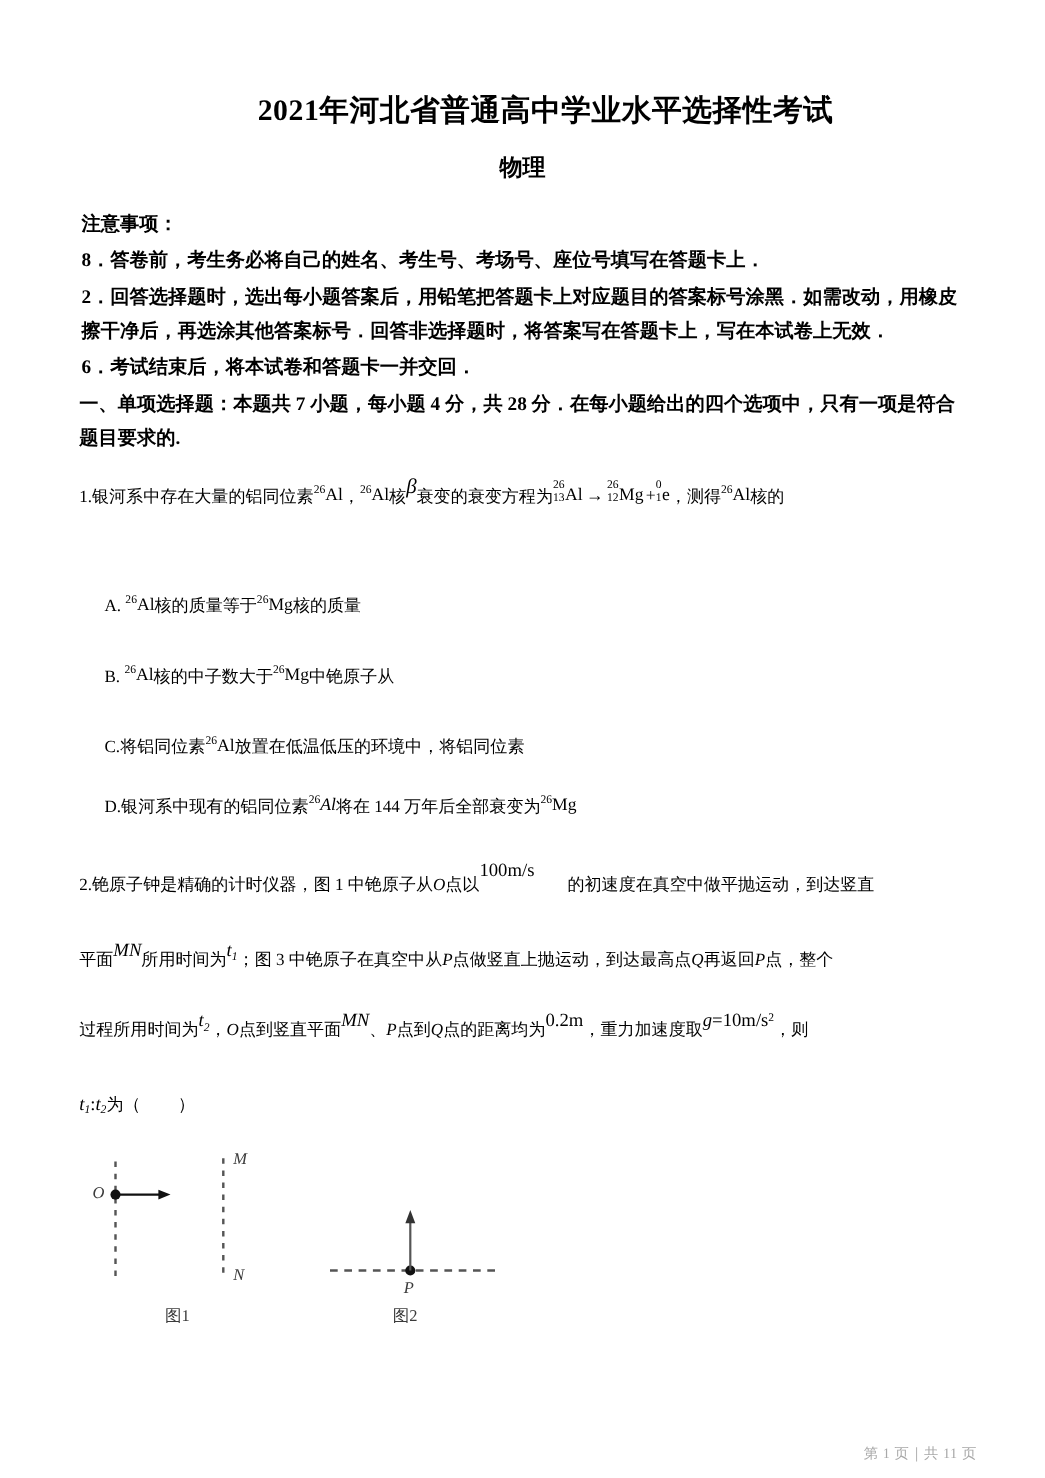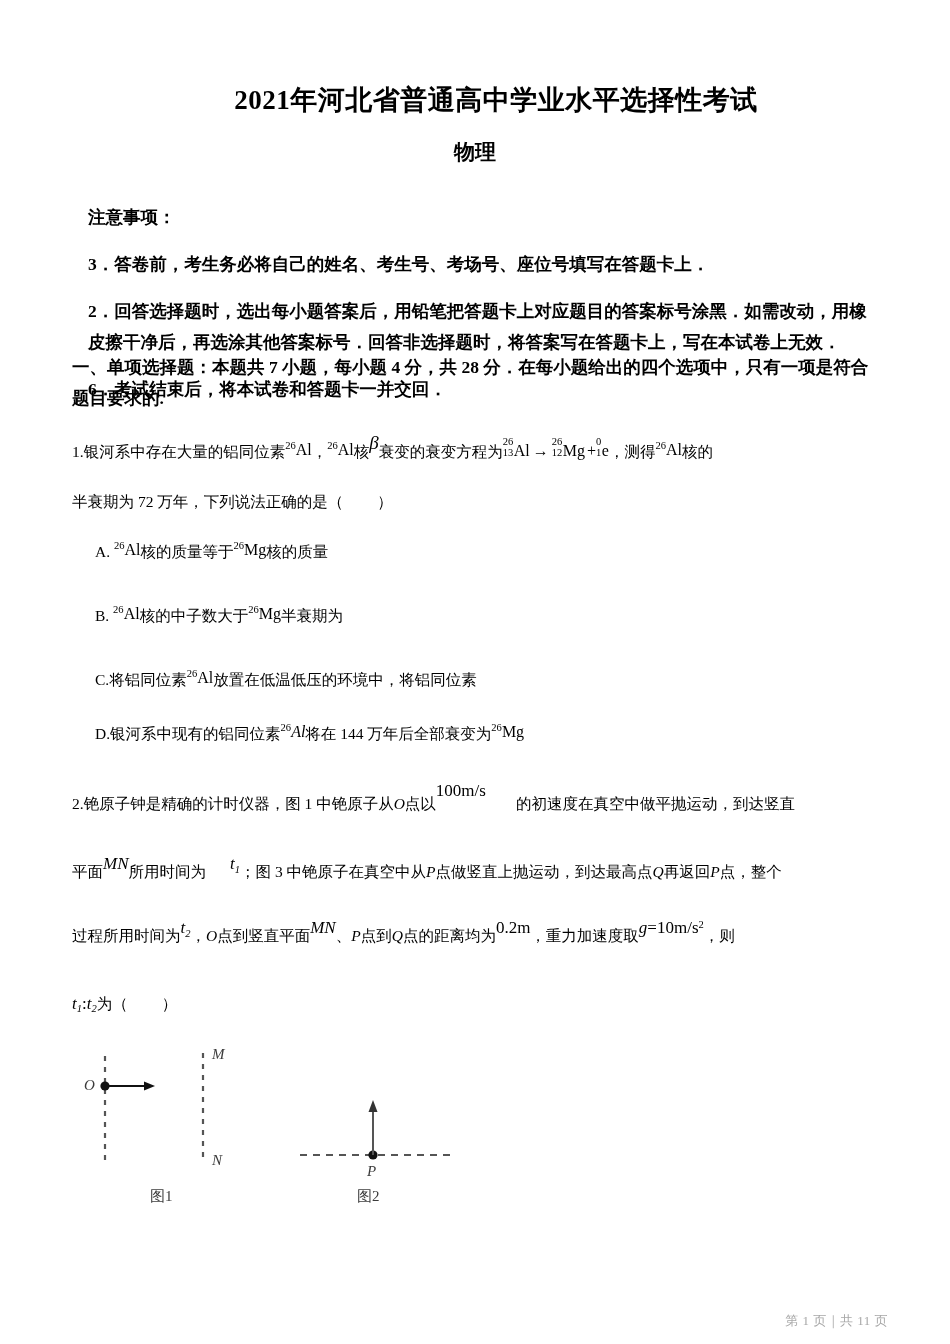--- a/index.html
+++ b/index.html
@@ -45,21 +45,21 @@
   
   .notice {
     position: absolute;
     left: 72px;
     top: 186px;
     width: 812px;
     font-size: 17.5px;
     font-weight: bold;
     line-height: 31px;
   }
-  .notice p { margin: 16px; }
+  .notice p { margin: 2px; }
 
   
   .section-head {
     position: absolute;
     left: 72px;
     top: 352px;
     width: 812px;
     font-size: 17.5px;
     font-weight: bold;
     line-height: 31px;
@@ -153,58 +153,55 @@
 </head>
 <body>
 
 <div class="page">
 
   <div class="doc-title">2021年河北省普通高中学业水平选择性考试</div>
   <div class="doc-subtitle">物理</div>
 
   <div class="notice">
     <p>注意事项：</p>
-    <p>3．答卷前，考生务必将自己的姓名、考生号、考场号、座位号填写在答题卡上．</p>
+    <p>8．答卷前，考生务必将自己的姓名、考生号、考场号、座位号填写在答题卡上．</p>
     <p>2．回答选择题时，选出每小题答案后，用铅笔把答题卡上对应题目的答案标号涂黑．如需改动，用橡皮擦干净后，再选涂其他答案标号．回答非选择题时，将答案写在答题卡上，写在本试卷上无效．</p>
     <p>6．考试结束后，将本试卷和答题卡一并交回．</p>
   </div>
 
   <div class="section-head">一、单项选择题：本题共 7 小题，每小题 4 分，共 28 分．在每小题给出的四个选项中，只有一项是符合题目要求的.</div>
 
   <div class="q" style="top:424px;">
     <span>1.</span><span>银河系中存在大量的铝同位素</span><span class="nuc"><span class="sup-only">26</span><span class="mu">Al</span></span><span>，</span><span class="nuc"><span class="sup-only">26</span><span class="mu">Al</span></span><span>核</span><span class="mi raise-sm" style="font-size:19px;">β</span><span>衰变的衰变方程为</span><span class="nuc"><span class="nuc-pre"><span>26</span><span>13</span></span><span class="mu">Al</span><span class="mu" style="padding:0 3px;">→</span><span class="nuc-pre"><span>26</span><span>12</span></span><span class="mu">Mg</span><span class="mu" style="padding-left:2px;">+</span><span class="nuc-pre"><span>0</span><span>1</span></span><span class="mu">e</span></span><span>，测得</span><span class="nuc"><span class="sup-only">26</span><span class="mu">Al</span></span><span>核的</span>
-  </div>
-  <div class="q" style="top:476px;">
-    <span>半衰期为 72 万年，下列说法正确的是（</span><span style="display:inline-block;width:34px;"></span><span>）</span>
   </div>
 
   <div class="opt" style="left:95px; top:528px;">
     <span>A.</span>
     <span class="nuc"><span class="sup-only">26</span><span class="mu">Al</span></span><span>核的质量等于</span><span class="nuc"><span class="sup-only">26</span><span class="mu">Mg</span></span><span>核的质量</span>
   </div>
 
   <div class="opt" style="left:95px; top:592px;">
     <span>B.</span>
-    <span class="nuc"><span class="sup-only">26</span><span class="mu">Al</span></span><span>核的中子数大于</span><span class="nuc"><span class="sup-only">26</span><span class="mu">Mg</span></span><span>半衰期为</span>
+    <span class="nuc"><span class="sup-only">26</span><span class="mu">Al</span></span><span>核的中子数大于</span><span class="nuc"><span class="sup-only">26</span><span class="mu">Mg</span></span><span>中铯原子从</span>
   </div>
 
   <div class="opt" style="left:95px; top:656px;">
     <span>C.</span><span>将铝同位素</span><span class="nuc"><span class="sup-only">26</span><span class="mu">Al</span></span><span>放置在低温低压的环境中，将铝同位素</span>
   </div>
 
   <div class="opt" style="left:95px; top:710px;">
     <span>D.</span><span>银河系中现有的铝同位素</span><span class="nuc"><span class="sup-only">26</span><span class="mi">Al</span></span><span>将在 144 万年后全部衰变为</span><span class="nuc"><span class="sup-only">26</span><span class="mu">Mg</span></span>
   </div>
 
   <div class="q" style="top:778px;">
     <span>2.</span><span>铯原子钟是精确的计时仪器，图 1 中铯原子从</span><span class="mi">O</span><span>点以</span><span class="raise mu" style="font-size:17px;">100m/s</span><span style="display:inline-block;width:30px;"></span><span>的初速度在真空中做平抛运动，到达竖直</span>
   </div>
 
   <div class="q" style="top:846px;">
-    <span>平面</span><span class="mi raise-sm" style="font-size:17px;">MN</span><span>所用时间为</span><span class="mi raise-sm" style="font-size:17px;margin-left:24px;"><span>t</span><span class="vsub">1</span></span><span>；图 3 中铯原子在真空中从</span><span class="mi">P</span><span>点做竖直上抛运动，到达最高点</span><span class="mi">Q</span><span>再返回</span><span class="mi">P</span><span>点，整个</span>
+    <span>平面</span><span class="mi raise-sm" style="font-size:17px;">MN</span><span>所用时间为</span><span class="mi raise-sm" style="font-size:17px;"><span>t</span><span class="vsub">1</span></span><span>；图 3 中铯原子在真空中从</span><span class="mi">P</span><span>点做竖直上抛运动，到达最高点</span><span class="mi">Q</span><span>再返回</span><span class="mi">P</span><span>点，整个</span>
   </div>
 
   <div class="q" style="top:910px;">
     <span>过程所用时间为</span><span class="mi raise-sm" style="font-size:17px;"><span>t</span><span class="vsub">2</span></span><span>，</span><span class="mi">O</span><span>点到竖直平面</span><span class="mi raise-sm" style="font-size:17px;">MN</span><span>、</span><span class="mi">P</span><span>点到</span><span class="mi">Q</span><span>点的距离均为</span><span class="raise-sm mu" style="font-size:17px;">0.2m</span><span>，重力加速度取</span><span class="raise-sm" style="font-size:17px;"><span class="mi">g</span><span class="mu">=10m/s</span><span class="vsup mu">2</span></span><span>，则</span>
   </div>
 
   <div class="q" style="top:978px;">
     <span class="mi" style="font-size:17px;"><span>t</span><span class="vsub">1</span><span class="mu">:</span><span>t</span><span class="vsub">2</span></span><span>为（</span><span style="display:inline-block;width:34px;"></span><span>）</span>
   </div>
 

